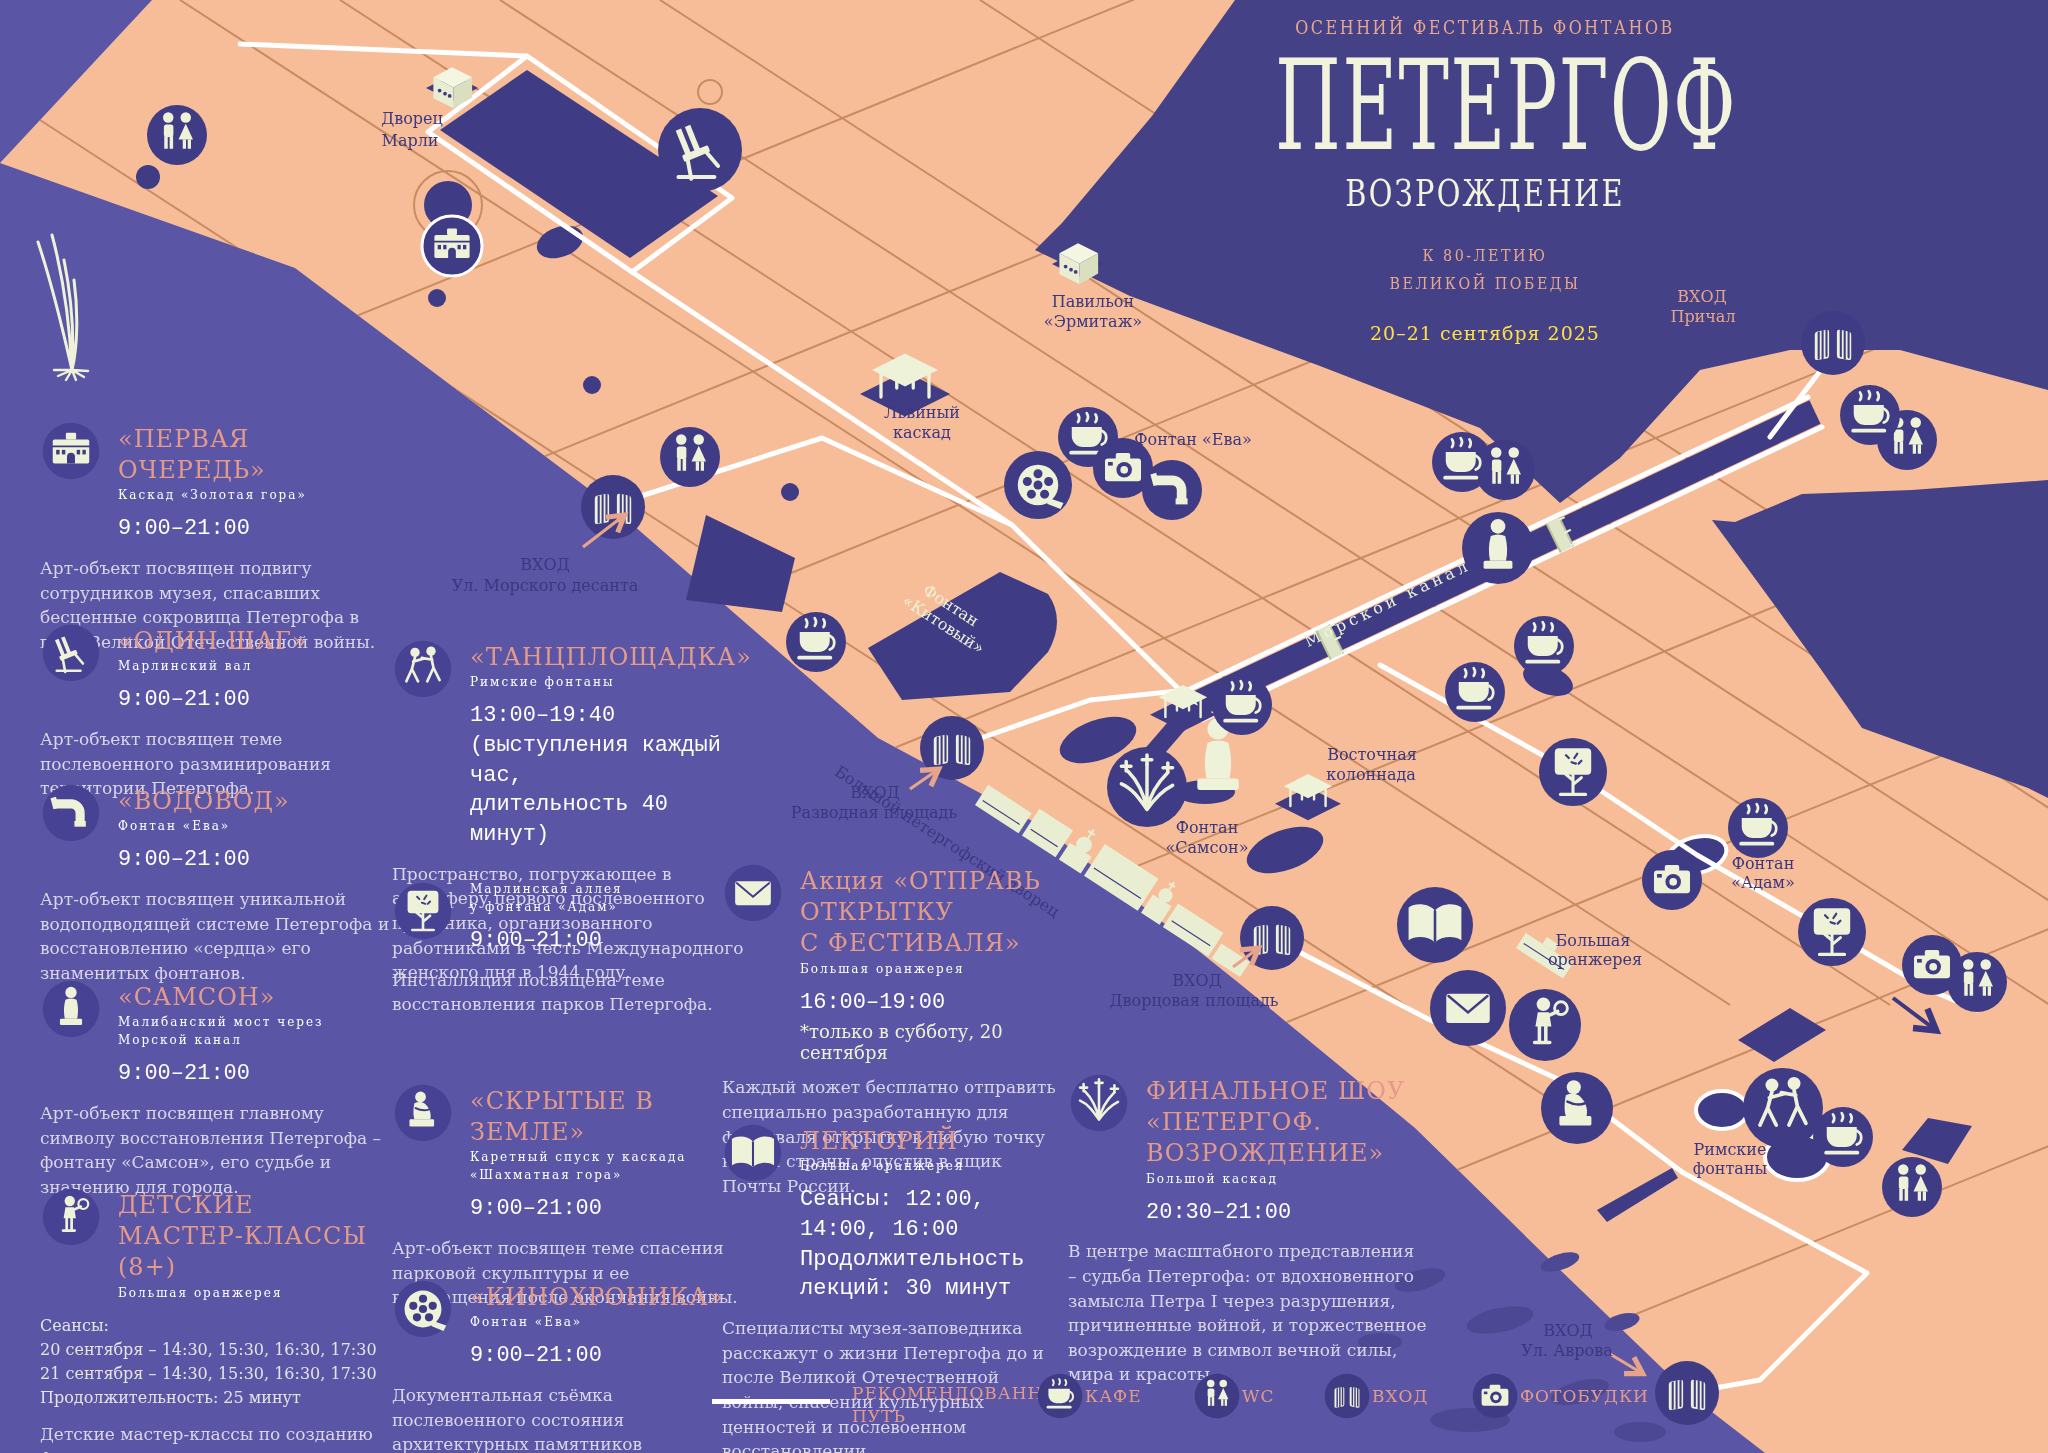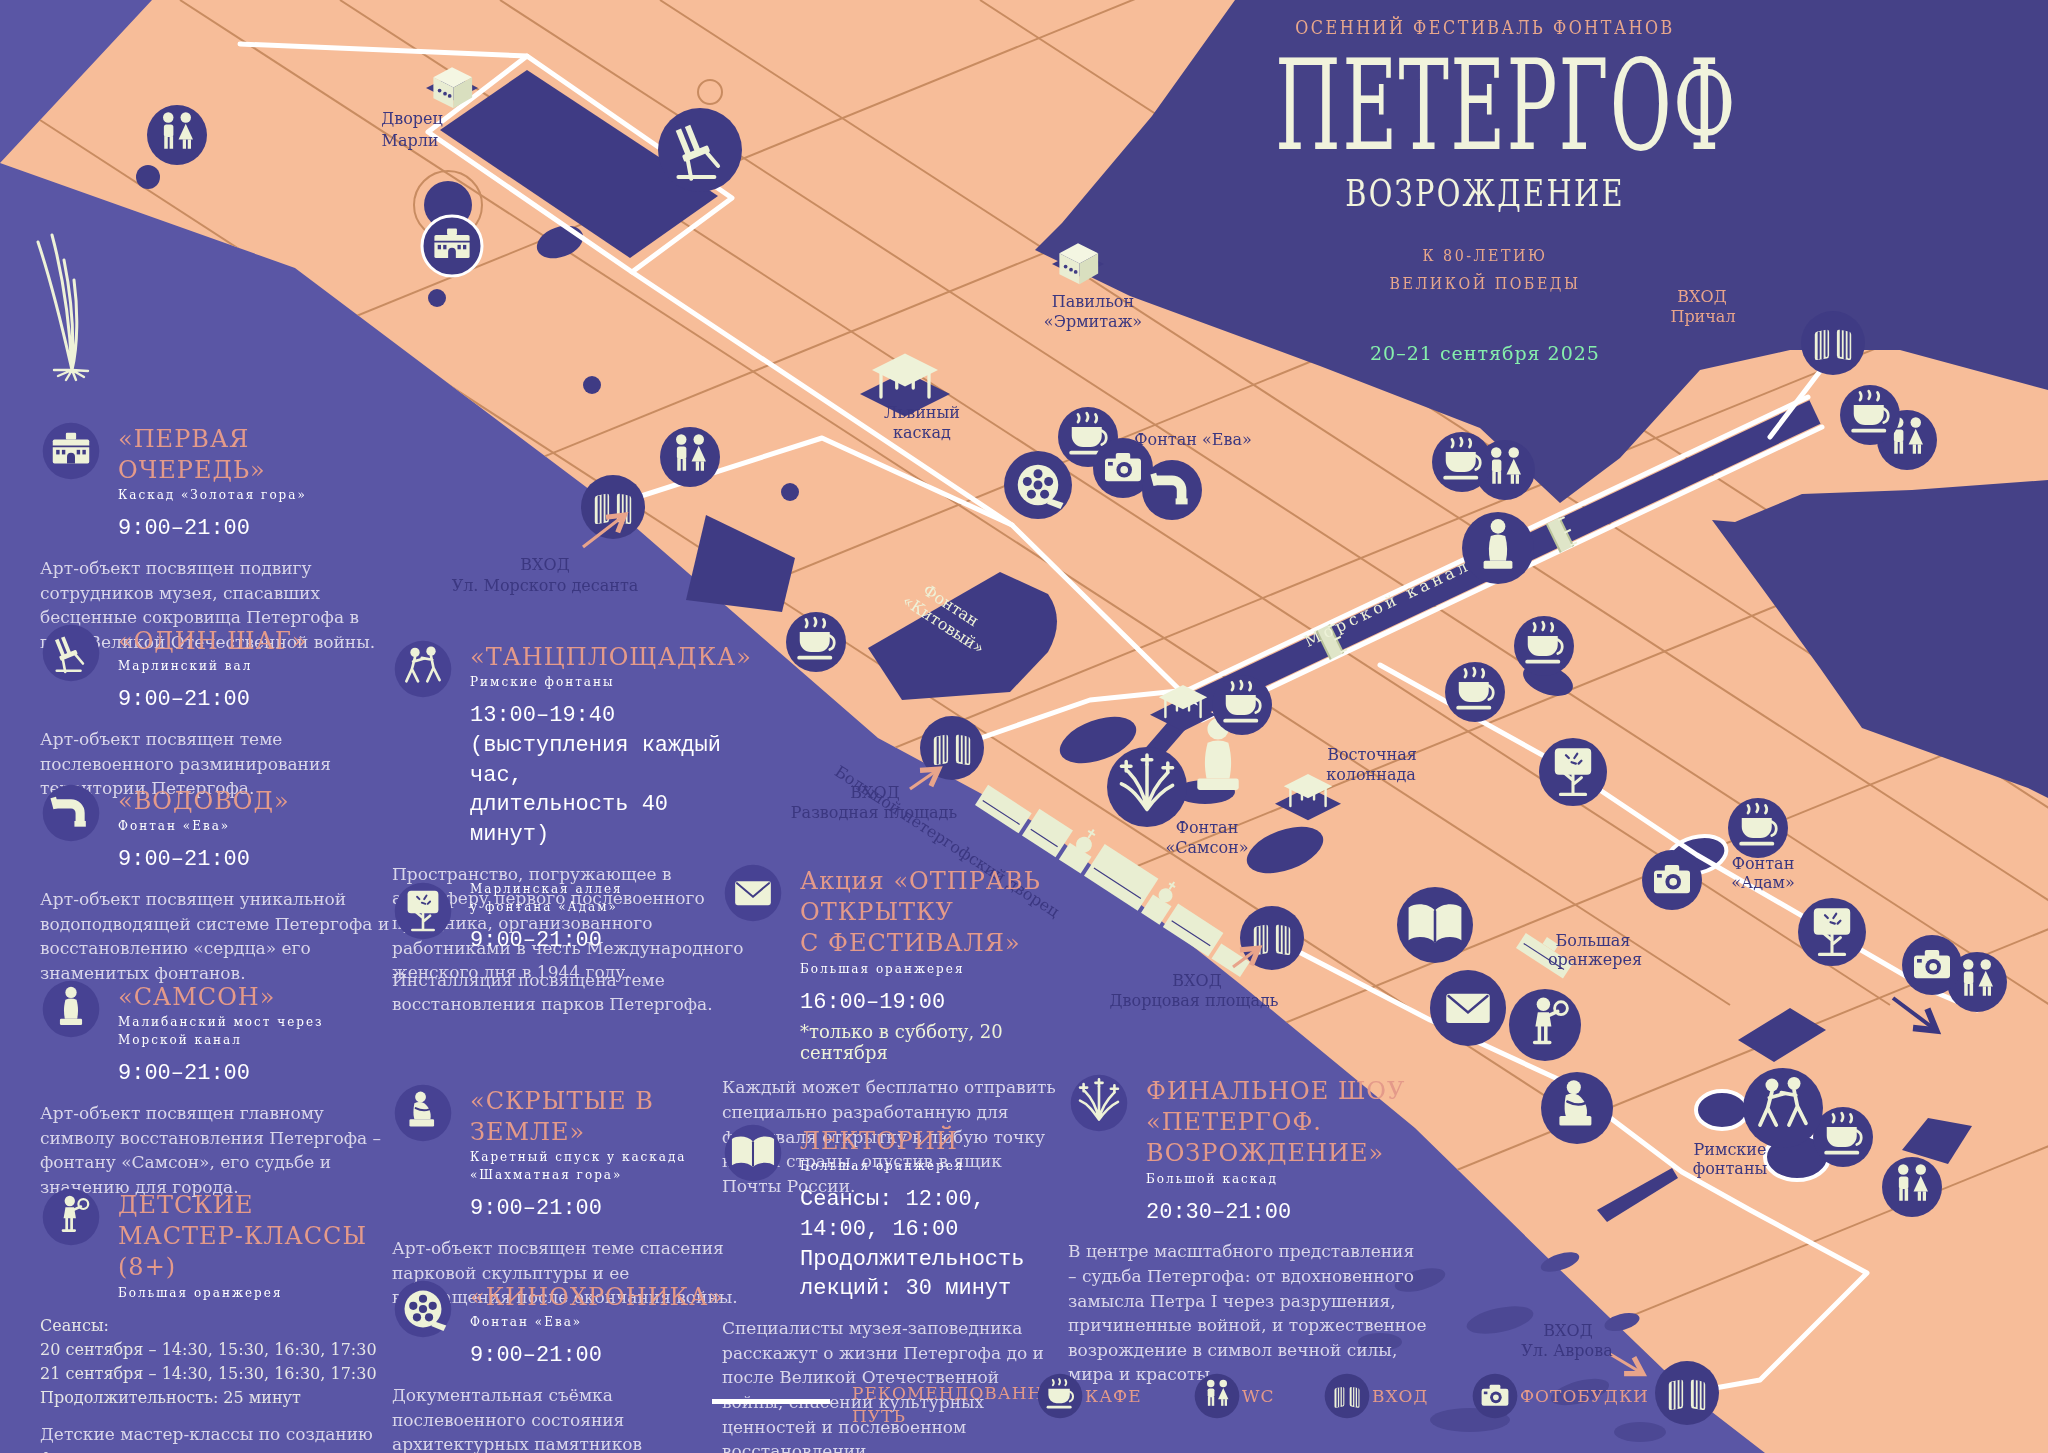--- a/index.html
+++ b/index.html
@@ -16,21 +16,21 @@
   .salmon{fill:#e8a48b;}
   .sp{letter-spacing:4px;}
   
   .titleblock{position:absolute;left:1135px;top:16px;width:700px;text-align:center;}
   .fest{font-size:19px;letter-spacing:3px;color:#e8a78c;transform:scaleX(.84);transform-origin:center;}
   .big{font-size:126px;color:#f1f3dc;letter-spacing:2px;line-height:1.02;margin-top:4px;
        transform:scaleX(.60);transform-origin:center;}
   .sub{font-size:38px;letter-spacing:3px;color:#f1f3dc;margin-top:0px;transform:scaleX(.76);transform-origin:center;}
   .ded{font-size:17px;letter-spacing:3px;color:#e8a78c;margin-top:26px;line-height:1.7;
        white-space:pre-line;transform:scaleX(.84);transform-origin:center;}
-  .dates{font-size:19px;color:#86efac;margin-top:44px;letter-spacing:1px;}
+  .dates{font-size:19px;color:#fde047;margin-top:24px;letter-spacing:1px;}
   
   .event{position:absolute;color:#d9d6ea;}
   .ehead{display:flex;gap:16px;align-items:flex-start;}
   .poi-ic{flex:none;width:62px;height:62px;}
   .etx{min-width:0;}
   .et{font-size:24px;color:#e49a8a;letter-spacing:1px;line-height:1.3;white-space:pre-line;margin:4px 0 0;font-weight:normal;}
   .eloc{font-size:12px;color:#ffffff;letter-spacing:2px;white-space:pre-line;line-height:1.5;}
   .etime{font-size:22px;color:#ffffff;margin-top:10px;white-space:pre-line;line-height:1.35;font-family:Liberation Mono, monospace;}
   .enote{font-size:18px;color:#eef2d8;margin-top:4px;}
   .esched{font-size:16px;color:#e5e5e5;margin-top:12px;white-space:pre-line;line-height:1.5;}

